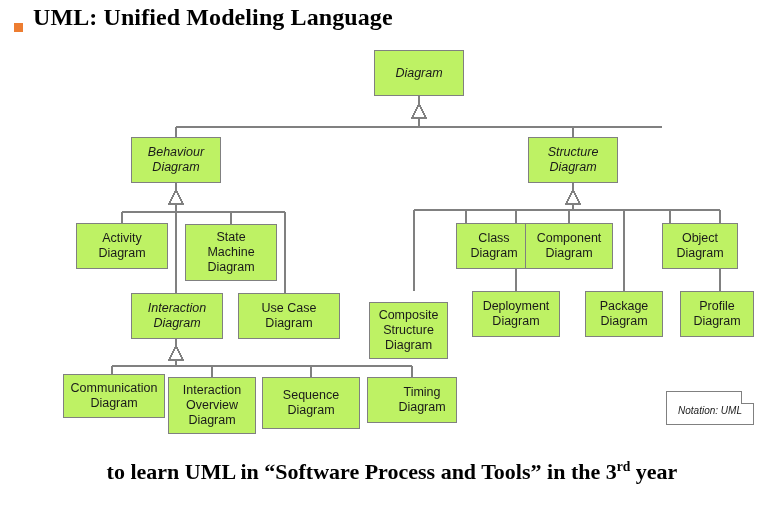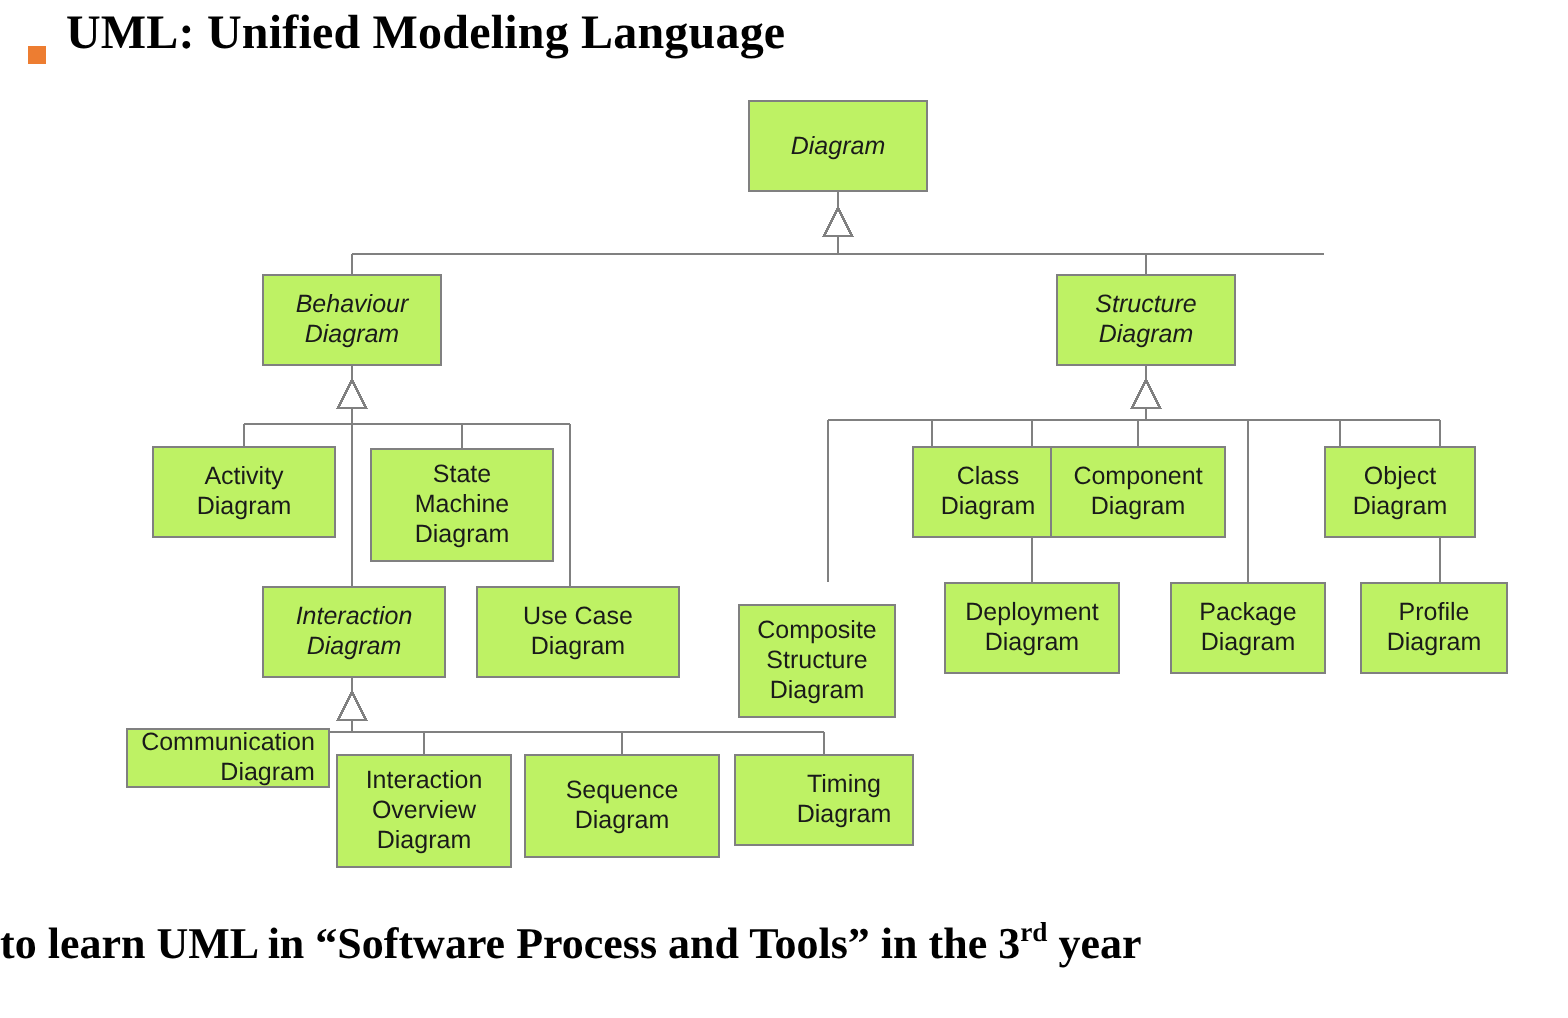--- a/index.html
+++ b/index.html
@@ -117,21 +117,21 @@
     color: #1a1a1a;
     padding-top: 4px;
   }
 
   
   #caption {
     position: absolute;
     left: 0;
     top: 458px;
     width: 784px;
-    text-align: left;
+    text-align: center;
     font-family: "Liberation Serif", serif;
     font-weight: bold;
     font-size: 22px;
     line-height: 28px;
     color: #000000;
   }
   #caption sup {
     font-size: 0.62em;
     vertical-align: super;
     line-height: 0;
@@ -198,21 +198,21 @@
 Diagram</div>
       <div class="node" style="left: 76px; top: 183px; width: 92px; height: 46px; border-color: rgb(128, 128, 128);">Activity
 Diagram</div>
       <div class="node" style="left: 185px; top: 184px; width: 92px; height: 57px; border-color: rgb(128, 128, 128);">State
 Machine
 Diagram</div>
       <div class="node abstract" style="left: 131px; top: 253px; width: 92px; height: 46px; border-color: rgb(128, 128, 128);">Interaction
 Diagram</div>
       <div class="node" style="left: 238px; top: 253px; width: 102px; height: 46px; border-color: rgb(128, 128, 128);">Use Case
 Diagram</div>
-      <div class="node" style="left: 63px; top: 324px; width: 102px; height: 30px; border-color: rgb(128, 128, 128); text-align: right;">Communication
+      <div class="node" style="left: 63px; top: 334px; width: 102px; height: 44px; border-color: rgb(128, 128, 128);">Communication
 Diagram</div>
       <div class="node" style="left: 168px; top: 337px; width: 88px; height: 57px; border-color: rgb(128, 128, 128);">Interaction
 Overview
 Diagram</div>
       <div class="node" style="left: 262px; top: 337px; width: 98px; height: 52px; border-color: rgb(128, 128, 128);">Sequence
 Diagram</div>
       <div class="node" style="left: 367px; top: 337px; width: 90px; height: 46px; border-color: rgb(128, 128, 128); padding-left: 20px;">Timing
 Diagram</div>
       <div class="node" style="left: 428px; top: 183px; width: 76px; height: 46px; border-color: rgb(128, 128, 128); margin-left: 28px;">Class
 Diagram</div>
@@ -224,17 +224,22 @@
 Structure
 Diagram</div>
       <div class="node" style="left: 472px; top: 251px; width: 88px; height: 46px; border-color: rgb(128, 128, 128);">Deployment
 Diagram</div>
       <div class="node" style="left: 585px; top: 251px; width: 78px; height: 46px; border-color: rgb(128, 128, 128);">Package
 Diagram</div>
       <div class="node" style="left: 680px; top: 251px; width: 74px; height: 46px; border-color: rgb(128, 128, 128);">Profile
 Diagram</div>
     </div>
 
+  <div id="note">
+    <div class="note-shape"></div>
+    <div class="note-fold"></div>
+    <div class="note-label">Notation: UML</div>
+  </div>
 </div>
 
 <div id="caption">
   <span>to learn UML in “Software Process and Tools” in the 3</span><sup>rd</sup><span> year</span>
 </div>
 
 </body></html>

